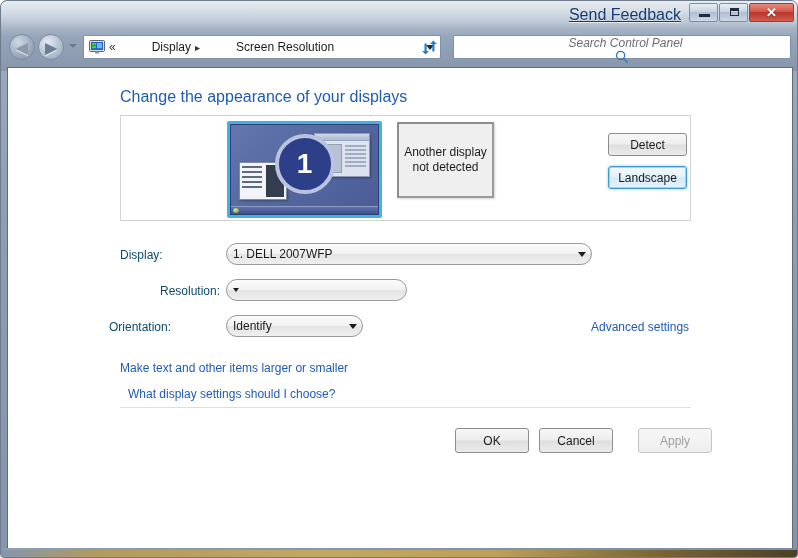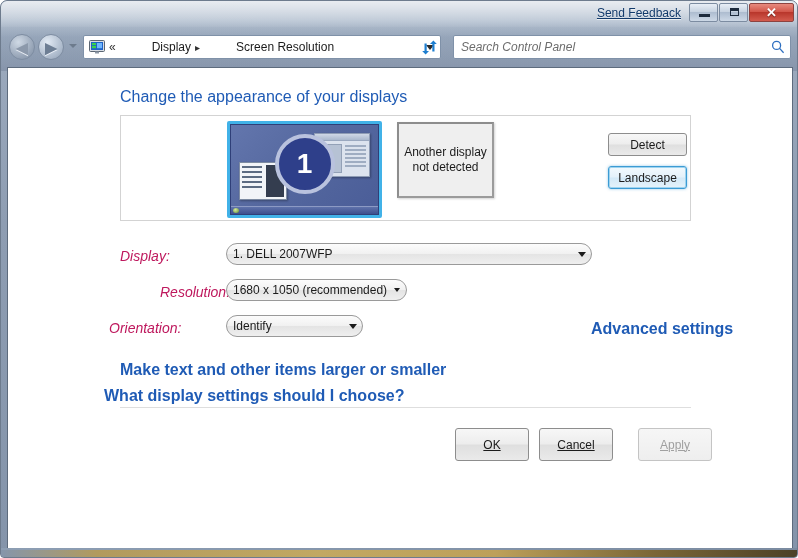--- a/index.html
+++ b/index.html
@@ -51,21 +51,21 @@
   
   .titlebar {
     position: absolute;
     left: 0; top: 0;
     width: 798px; height: 28px;
   }
   .send-feedback {
     position: absolute;
     right: 118px;
     top: 5px;
-    font-size: 12px;
+    font-size: 16px;
     color: #123a6b;
     text-decoration: underline;
     cursor: pointer;
     text-shadow: 0 1px 1px rgba(255,255,255,0.65);
     white-space: nowrap;
   }
   .win-buttons {
     position: absolute;
     right: 5px;
     top: 2px;
@@ -220,20 +220,21 @@
   .searchbox {
     position: absolute;
     left: 452px; top: 4px;
     width: 338px; height: 24px;
     box-sizing: border-box;
     background: #ffffff;
     border: 1px solid #7f91a8;
     border-radius: 2px;
     display: flex;
     align-items: center;
+    flex-direction: column;
   }
   .search-placeholder {
     flex: 1;
     padding-left: 7px;
     font-size: 12px;
     font-style: italic;
     color: #6d6d6d;
   }
   .search-icon {
     width: 24px;
@@ -443,23 +444,22 @@
   }
   .identify-btn {
     position: absolute;
     left: 487px; top: 50px;
     width: 79px; height: 23px;
   }
 
   
   .row-label {
     position: absolute;
-    font-size: 14px;
-    color: #be185d;
-    font-style: italic;
+    font-size: 12px;
+    color: #0c4a6e;
   }
   .combo {
     position: absolute;
     box-sizing: border-box;
     height: 22px;
     background: linear-gradient(180deg, #fcfcfc 0%, #f1f1f1 48%, #e4e4e4 52%, #efefef 100%);
     border: 1px solid #9a9a9a;
     border-radius: 11px;
     display: flex;
     align-items: center;
@@ -486,42 +486,41 @@
     border-top: 5px solid #1b1b1b;
   }
   .combo.small .carrow .tri {
     border-left-width: 3px;
     border-right-width: 3px;
     border-top-width: 4px;
   }
 
   .link {
     position: absolute;
-    font-size: 16px;
+    font-size: 12px;
     color: #1f5bb5;
     cursor: pointer;
     white-space: nowrap;
-    font-weight: bold;
   }
 
   .sep-line {
     position: absolute;
     left: 112px; top: 339px;
     width: 571px; height: 1px;
     background: #dedede;
   }
 
   .footer-btns {
     position: absolute;
     left: 447px; top: 360px;
     display: flex;
     gap: 10px;
   }
   .footer-btns .btn {
-    width: 74px; height: 33px; text-decoration: underline;
+    width: 74px; height: 25px;
   }
 </style>
 </head>
 <body>
 
 <div class="window">
   <div class="glass-top"></div>
   <div class="glass-sheen"></div>
 
   <div class="titlebar">
@@ -641,38 +640,37 @@
     <div class="row-label" style="left:112px; top:180px;">Display:</div>
     <div class="combo" style="left:218px; top:175px; width:366px;">
       <div class="ctext">1. DELL 2007WFP</div>
       <div class="carrow">
           <div class="tri"></div>
         </div>
     </div>
 
     <div class="row-label" style="left:112px; top:216px;margin-left:40px;">Resolution:</div>
     <div class="combo small" style="left:218px; top:211px; width:181px;">
-      <div class="ctext">1680 x 1050 (recommended)</div>
       <div class="carrow">
           <div class="tri"></div>
         </div>
     </div>
 
     <div class="row-label" style="left:101px; top:252px;">Orientation:</div>
     <div class="combo" style="left:218px; top:247px; width:137px;">
       <div class="ctext">Identify</div>
       <div class="carrow">
           <div class="tri"></div>
         </div>
     </div>
 
     <div class="link" style="left:583px; top:252px;">Advanced settings</div>
 
     <div class="link" style="left:112px; top:293px;">Make text and other items larger or smaller</div>
-    <div class="link" style="left:96px; top:319px;">What display settings should I choose?</div>
+    <div class="link" style="left:120px; top:319px;">What display settings should I choose?</div>
 
     <div class="sep-line"></div>
 
     <div class="footer-btns">
       <div class="btn">OK</div>
       <div class="btn">Cancel</div>
       <div class="btn disabled">Apply</div>
     </div>
   </div>
 

